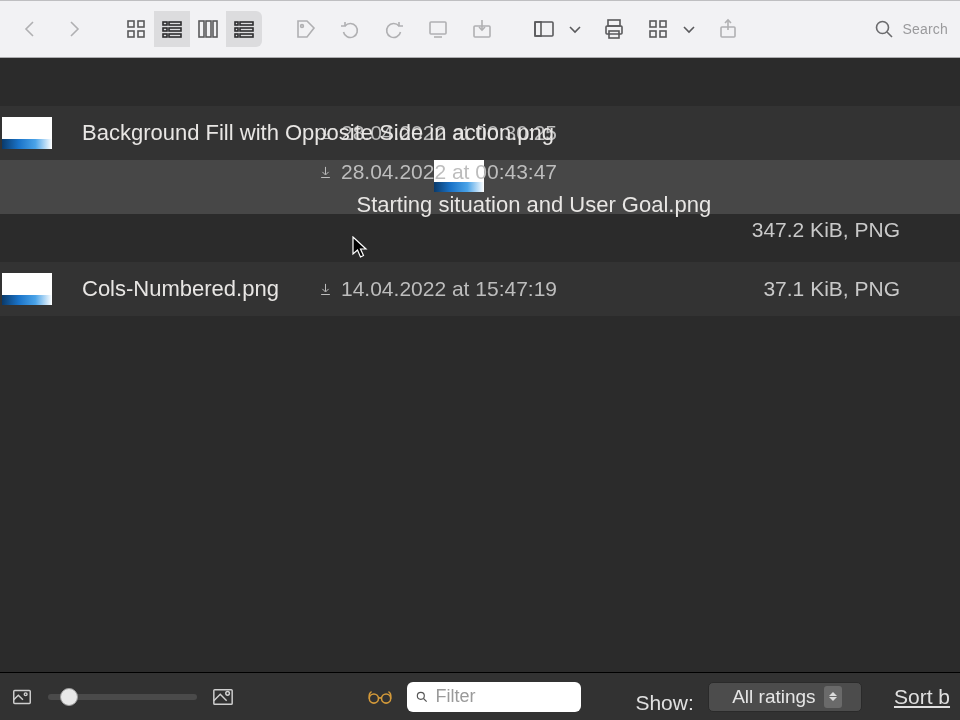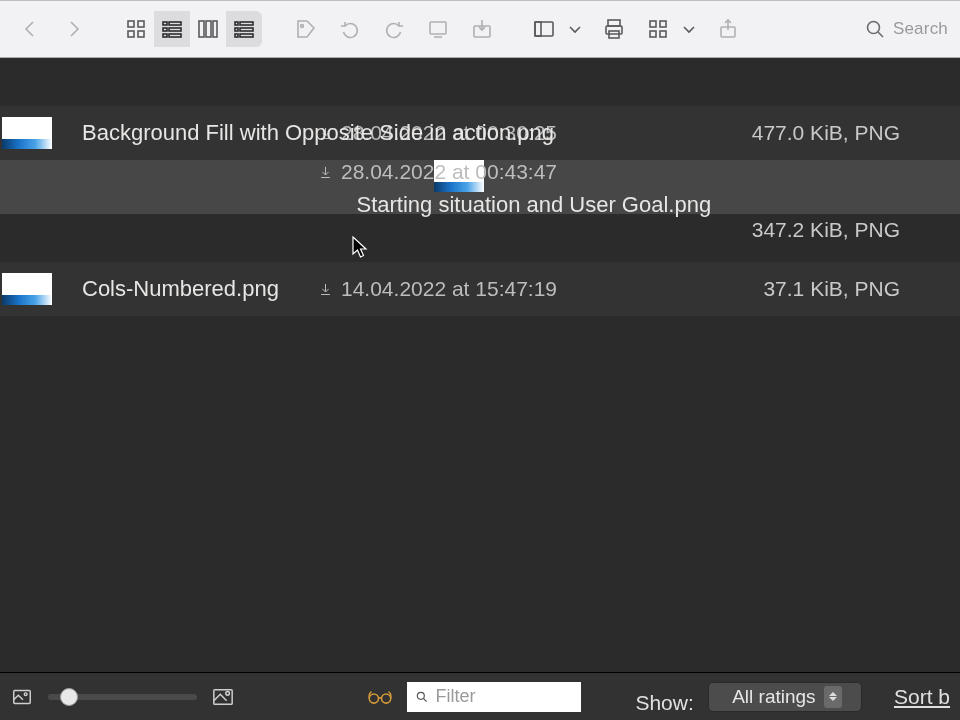--- a/index.html
+++ b/index.html
@@ -24,21 +24,21 @@
 }
 .tb-btn.muted { color: #b0b0b2; }
 .tb-btn.active { background: #dcdcde; color: #2d2d2f; }
 .tb-group { display: flex; gap: 0; }
 .tb-group .tb-btn { border-radius: 0; }
 .tb-group .tb-btn:first-child { border-top-left-radius: 6px; border-bottom-left-radius: 6px; }
 .tb-group .tb-btn:last-child { border-top-right-radius: 6px; border-bottom-right-radius: 6px; }
 .tb-sep { width: 10px; }
 .tb-search {
   display: flex; align-items: center; gap: 6px;
-  color: #9a9a9c; font-size: 17px;
+  color: #9a9a9c; font-size: 14px;
   padding-left: 8px;
   flex: 0 0 auto;
   margin-left: auto;
 }
 .tb-search svg { color: #6b6b6d; }
 .tb-search span { letter-spacing: .2px; }
 
 .toolbar svg { width: 24px; height: 24px; stroke: currentColor; fill: none; stroke-width: 1.6; }
 
 
@@ -127,21 +127,21 @@
   width: 18px; height: 18px;
   background: #e8e8e8;
   border: 1px solid #9c9c9c;
   border-radius: 50%;
 }
 .glasses { color: #d49a3a; }
 .glasses svg { width: 34px; height: 22px; stroke: currentColor; fill: none; stroke-width: 2; }
 .filter-box {
   display: flex; align-items: center;
   background: #fff;
-  border-radius: 0;
+  border-radius: 6px;
   height: 30px; width: 190px;
   padding: 0 8px;
   gap: 6px;
 }
 .filter-box svg { width: 16px; height: 16px; stroke: #555; fill: none; stroke-width: 2; }
 .filter-box input {
   border: none; outline: none;
   font-size: 18px; color: #444;
   width: 100%;
   background: transparent;
@@ -322,21 +322,20 @@
     <div class="thumb"></div>
     <div class="name-col"><span class="name-text">Background Fill with Opposite Side in action.png</span></div>
     <div class="date-col">
       <svg viewBox="0 0 24 24">
           <line x1="12" y1="3" x2="12" y2="15"></line>
           <polyline points="7 11 12 16 17 11"></polyline>
           <line x1="5" y1="20" x2="19" y2="20"></line>
         </svg>
       <span>28.04.2022 at 00:30:25</span>
     </div>
-    <div class="meta-col"><span>477.0 KiB</span>, <span>PNG</span></div>
   </div>
 
   <div class="row hover">
     <div class="thumb"></div>
     <div class="name-col"><span class="name-text">Starting situation and User Goal.png</span></div>
     <div class="date-col">
       <svg viewBox="0 0 24 24">
           <line x1="12" y1="3" x2="12" y2="15"></line>
           <polyline points="7 11 12 16 17 11"></polyline>
           <line x1="5" y1="20" x2="19" y2="20"></line>

